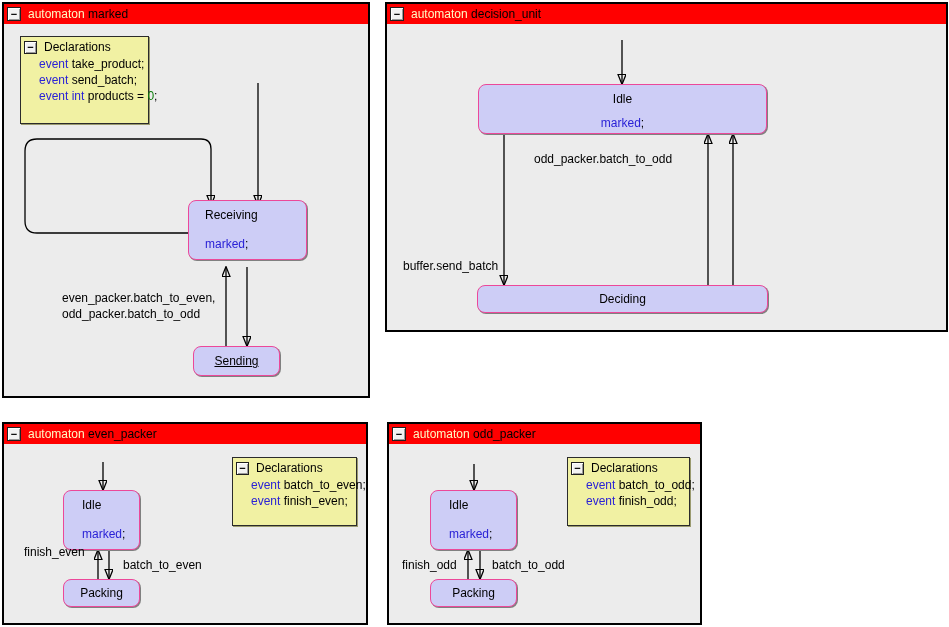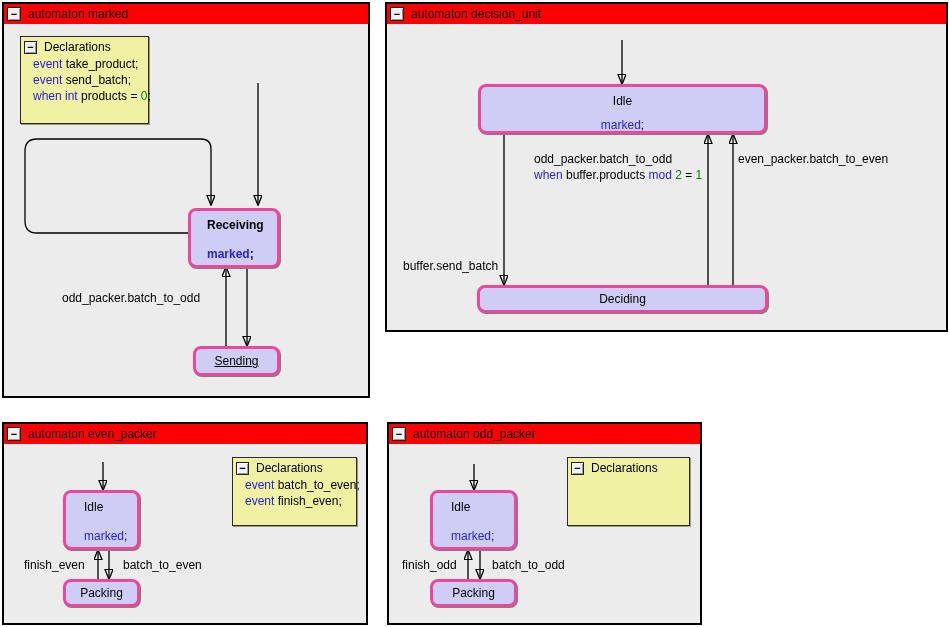--- a/index.html
+++ b/index.html
@@ -5,31 +5,31 @@
   html,body{margin:0;padding:0;background:#ffffff;}
   body{position:relative;width:949px;height:627px;overflow:hidden;
        font-family:"Liberation Sans", sans-serif;font-size:12px;color:#000;}
 
   .panel{position:absolute;background:#ececec;border:2px solid #000;box-sizing:border-box;}
   .phead{height:20px;background:#ff0000;display:flex;align-items:center;padding:0 3px;gap:7px;}
   .collapse{width:14px;height:14px;flex:0 0 14px;background:#f2f2f2;border:1px solid #202020;
             box-shadow:inset 1px 1px 0 #ffffff, inset -1px -1px 0 #9a9a9a;
             font:bold 11px/11px "Liberation Sans",sans-serif;text-align:center;padding:0;cursor:pointer;}
   .ptitle{white-space:nowrap;}
-  .kwhead{color:#0f172a;}
+  .kwhead{color:#fef9c3;}
   .seg-k{color:#2a22d6;}
   .seg-n{color:#0a7d0a;}
 
   .decl{position:absolute;background:#f1f1a3;border:1px solid #2b2b2b;box-shadow:1px 1px 0 #9b9b70;}
   .decl-head{display:flex;align-items:center;gap:7px;padding:3px 4px 1px 3px;}
   .decl .collapse{width:13px;height:13px;flex-basis:13px;}
-  .decl-line{padding:0 12px;line-height:16px;white-space:nowrap;}
+  .decl-line{padding:0 18px;line-height:16px;white-space:nowrap;}
   .decl-body{padding:1px 0 4px 0;}
 
-  .state{position:absolute;background:#cdcdf6;border:3px solid #ec4899;border-radius:8px;
+  .state{position:absolute;background:#cdcdf6;border:1px solid #ec4899;border-radius:8px;
          box-shadow:1px 1px 0 #808080;box-sizing:border-box;cursor:pointer;}
   .state .sname{margin-top:7px;padding-left:16px;white-space:nowrap;}
   .state.centered .sname{padding-left:0;text-align:center;}
   .state .smarked{position:absolute;left:0;right:0;top:36px;padding-left:16px;white-space:nowrap;}
   .state.centered .smarked{padding-left:0;text-align:center;}
   .state.short{display:flex;align-items:center;justify-content:center;}
   .state.pad18 .sname,.state.pad18 .smarked{padding-left:18px;}
 
   .lbl{position:absolute;line-height:16px;white-space:nowrap;cursor:pointer;}
 
@@ -58,31 +58,32 @@
   </svg>
 
   <div class="decl" style="left:16px;top:32px;width:127px;height:86px;">
     <div class="decl-head">
       <button class="collapse">−</button>
       <span>Declarations</span>
     </div>
     <div class="decl-body">
       <div class="decl-line"><span class="seg-k">event</span><span> take_product;</span></div>
       <div class="decl-line"><span class="seg-k">event</span><span> send_batch;</span></div>
-      <div class="decl-line"><span class="seg-k">when int</span><span> products = </span><span class="seg-n">0</span><span>;</span></div>
-    </div>
-  </div>
-
-
-  <div class="state" style="left:184px;top:204px;width:92px;height:60px;font-weight:bold;">
+      <div class="decl-line"><span class="seg-k">event int</span><span> products = </span><span class="seg-n">0</span><span>;</span></div>
+    </div>
+  </div>
+
+
+  <div class="state" style="left:184px;top:196px;width:119px;height:60px;">
     <div class="sname">Receiving</div>
     <div class="smarked"><span class="seg-k">marked</span><span>;</span></div>
   </div>
 
   <div class="lbl" style="left:58px;top:286px;">
+    <div><span>even_packer.batch_to_even,</span></div>
     <div><span>odd_packer.batch_to_odd</span></div>
   </div>
 
 
   <div class="state short" style="left:189px;top:342px;width:87px;height:30px;text-decoration:underline;">
     <div>Sending</div>
   </div>
 </section>
 
 <section class="panel" style="left:385px;top:2px;width:563px;height:330px;">
@@ -103,25 +104,23 @@
     <line x1="346" y1="261" x2="346" y2="110" marker-end="url(#arrD)"></line>
   </svg>
 
   <div class="state centered" style="left:91px;top:80px;width:289px;height:50px;">
     <div class="sname">Idle</div>
     <div class="smarked" style="top:31px;"><span class="seg-k">marked</span><span>;</span></div>
   </div>
 
   <div class="lbl" style="left:147px;top:147px;">
     <div><span>odd_packer.batch_to_odd</span></div>
-    <div><span class="seg-k">when</span><span> buffer.products </span><span class="seg-k">mod</span><span> </span><span class="seg-n">2</span><span> = </span><span class="seg-n">1</span></div>
   </div>
 
   <div class="lbl" style="left:351px;top:147px;">
-    <div><span>even_packer.batch_to_even</span></div>
   </div>
 
   <div class="lbl" style="left:16px;top:254px;">
     <div><span>buffer.send_batch</span></div>
   </div>
 
   <div class="state short" style="left:90px;top:281px;width:291px;height:28px;justify-content:center;">
     <div>Deciding</div>
   </div>
 </section>
@@ -152,21 +151,21 @@
       <div class="decl-line"><span class="seg-k">event</span><span> batch_to_even;</span></div>
       <div class="decl-line"><span class="seg-k">event</span><span> finish_even;</span></div>
     </div>
   </div>
 
   <div class="state pad18" style="left:59px;top:66px;width:77px;height:60px;">
     <div class="sname">Idle</div>
     <div class="smarked"><span class="seg-k">marked</span><span>;</span></div>
   </div>
 
-  <div class="lbl" style="left:20px;top:133px;text-align:right;">
+  <div class="lbl" style="left:20px;top:120px;text-align:right;">
     <div><span>finish_even</span></div>
   </div>
   <div class="lbl" style="left:119px;top:133px;">
     <div><span>batch_to_even</span></div>
   </div>
 
   <div class="state short" style="left:59px;top:155px;width:77px;height:28px;">
     <div>Packing</div>
   </div>
 </section>
@@ -186,20 +185,24 @@
     <line x1="85" y1="20" x2="85" y2="46" marker-end="url(#arrO)"></line>
     <line x1="79" y1="135" x2="79" y2="106" marker-end="url(#arrO)"></line>
     <line x1="91" y1="106" x2="91" y2="135" marker-end="url(#arrO)"></line>
   </svg>
 
   <div class="decl" style="left:178px;top:33px;width:121px;height:67px;">
     <div class="decl-head">
       <button class="collapse">−</button>
       <span>Declarations</span>
     </div>
+    <div class="decl-body">
+      <div class="decl-line"><span class="seg-k">event</span><span> batch_to_odd;</span></div>
+      <div class="decl-line"><span class="seg-k">event</span><span> finish_odd;</span></div>
+    </div>
   </div>
 
   <div class="state pad18" style="left:41px;top:66px;width:87px;height:60px;">
     <div class="sname">Idle</div>
     <div class="smarked"><span class="seg-k">marked</span><span>;</span></div>
   </div>
 
   <div class="lbl" style="left:13px;top:133px;">
     <div><span>finish_odd</span></div>
   </div>

